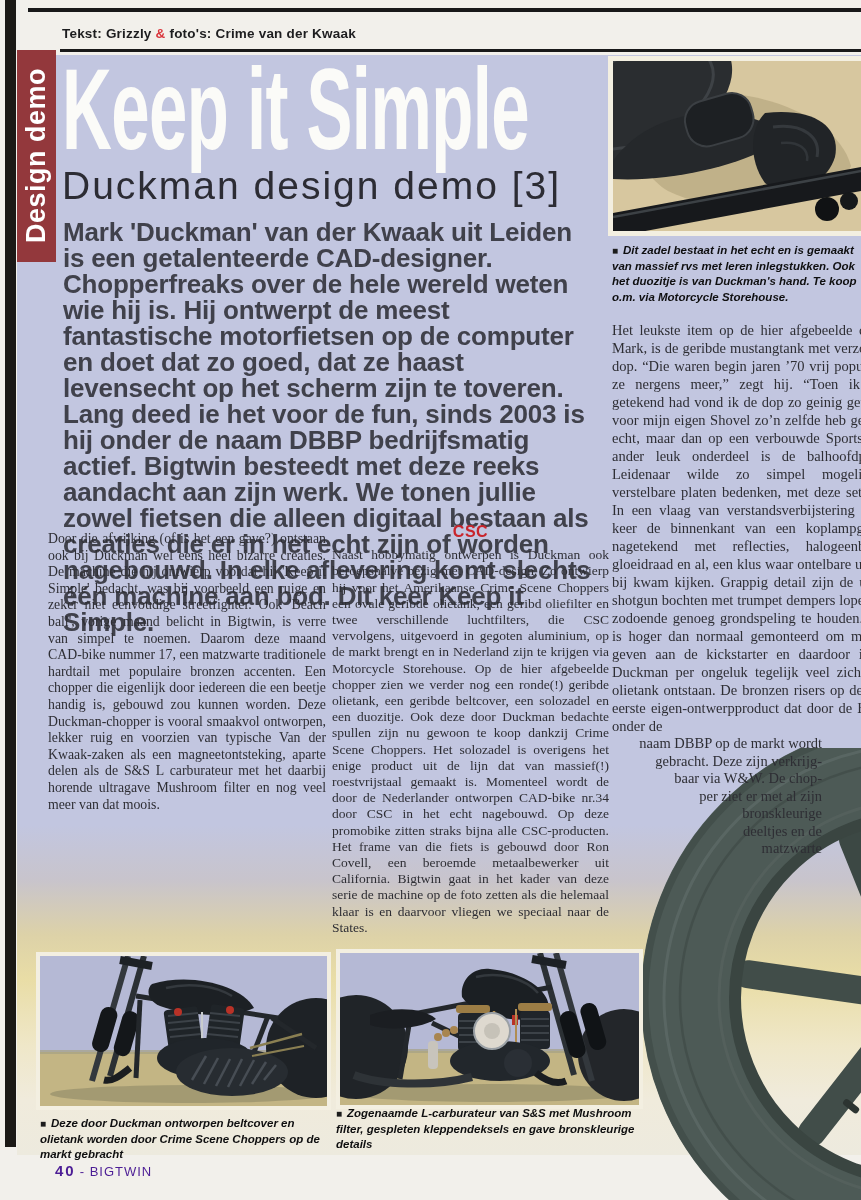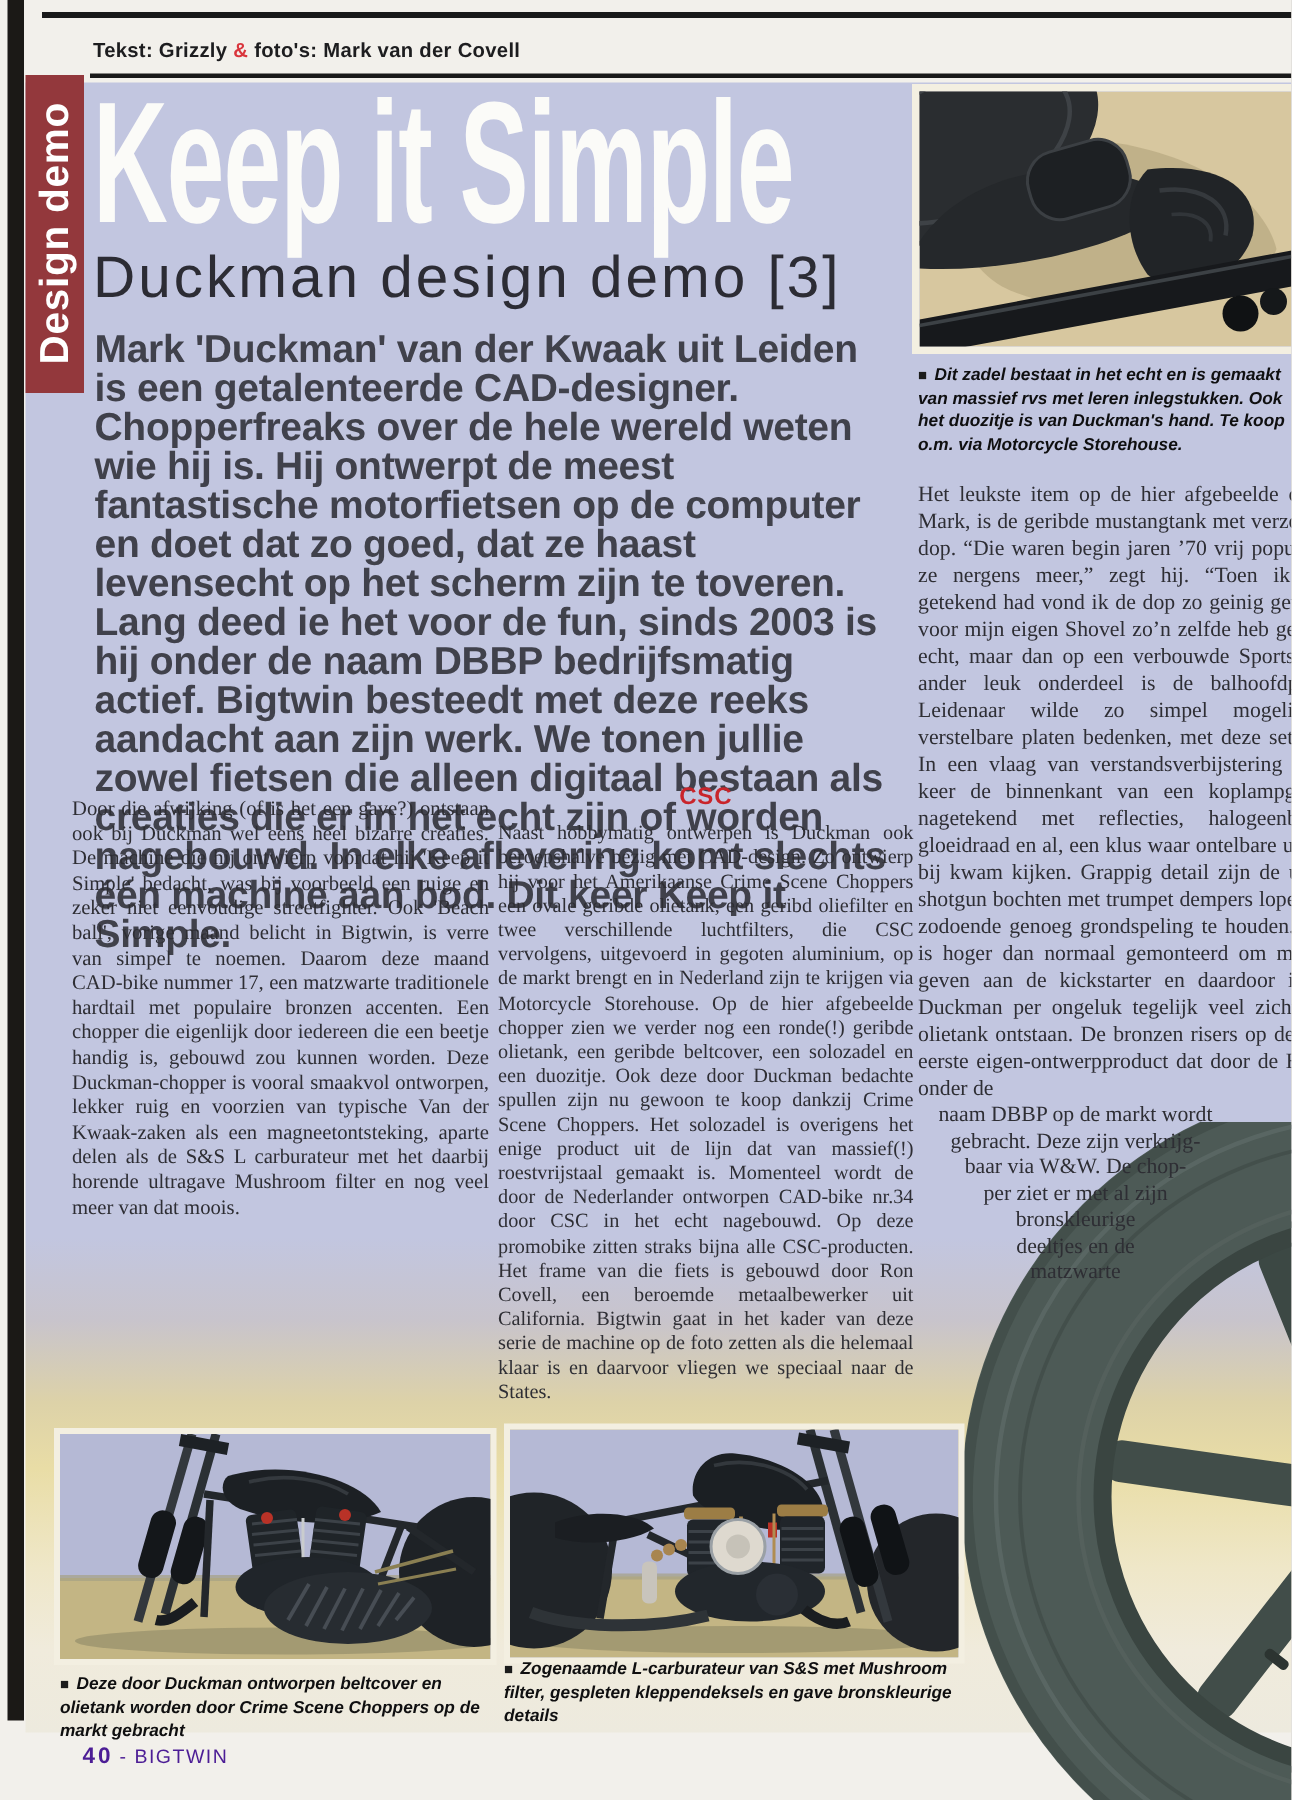--- a/index.html
+++ b/index.html
@@ -30,21 +30,21 @@
     letter-spacing:-.2px;z-index:2;font-weight:bold;}
   
   .serif{font-family:"Liberation Serif",serif;text-align:justify;color:#2e2e34;}
   .col{position:absolute;z-index:2;}
   .col-left{left:48px;top:531px;width:278px;font-size:13.8px;line-height:16.6px;}
   .col-left .para2{}
   .col-mid{left:332px;top:524px;width:277px;font-size:13.5px;line-height:16.2px;}
   .heading-csc{font-family:"Liberation Sans",sans-serif;font-weight:bold;color:#c9242b;text-align:center;
     font-size:16px;letter-spacing:.5px;margin:0 0 7px 0;}
   .col-right{left:612px;top:321px;width:330px;font-size:14.5px;line-height:18px;}
-  .col-right .tail{white-space:pre-line;text-align:center;width:210px;line-height:17.5px;}
+  .col-right .tail{white-space:pre-line;text-align:right;width:210px;line-height:17.5px;}
   .heading-dbbp{position:absolute;left:612px;top:295px;width:247px;text-align:center;font-weight:bold;
     font-size:19px;color:#141417;z-index:2;letter-spacing:.2px;}
   
   .caption{position:absolute;font-style:italic;font-weight:bold;font-size:11.5px;line-height:15.5px;color:#0f0f10;z-index:4;}
   .caption .bullet{font-style:normal;font-size:10px;margin-right:5px;color:#1c1c1c;}
   .caption-seat{left:612px;top:243px;width:246px;}
   .caption-belt{left:40px;top:1116px;width:284px;}
   .caption-carb{left:336px;top:1106px;width:300px;}
   
   .photo{position:absolute;z-index:3;border:5px solid #f3efe1;}
@@ -61,21 +61,21 @@
 </head>
 <body>
 
 <div class="page">
 
   <div class="main-bg"></div>
   <div class="scan-strip"></div>
   <div class="rule rule-top"></div>
 
   <div class="credits">
-    <span>Tekst: Grizzly </span><span class="amp">&amp;</span><span> foto's: Mark van der Covell</span>
+    <span>Tekst: Grizzly </span><span class="amp">&amp;</span><span> foto's: Crime van der Kwaak</span>
   </div>
   <div class="rule rule-credits"></div>
 
   <div class="sidebar">
     <span>Design demo</span>
   </div>
 
   <div class="title">Keep it Simple</div>
   <div class="subtitle">Duckman design demo [3]</div>
   <div class="intro">Mark 'Duckman' van der Kwaak uit Leiden is een getalenteerde CAD-designer. Chopperfreaks over de hele wereld weten wie hij is. Hij ontwerpt de meest fantastische motorfietsen op de computer en doet dat zo goed, dat ze haast levensecht op het scherm zijn te toveren. Lang deed ie het voor de fun, sinds 2003 is hij onder de naam DBBP bedrijfsmatig actief. Bigtwin besteedt met deze reeks aandacht aan zijn werk. We tonen jullie zowel fietsen die alleen digitaal bestaan als creaties die er in het echt zijn of worden nagebouwd. In elke aflevering komt slechts één machine aan bod. Dit keer Keep it Simple.</div>

